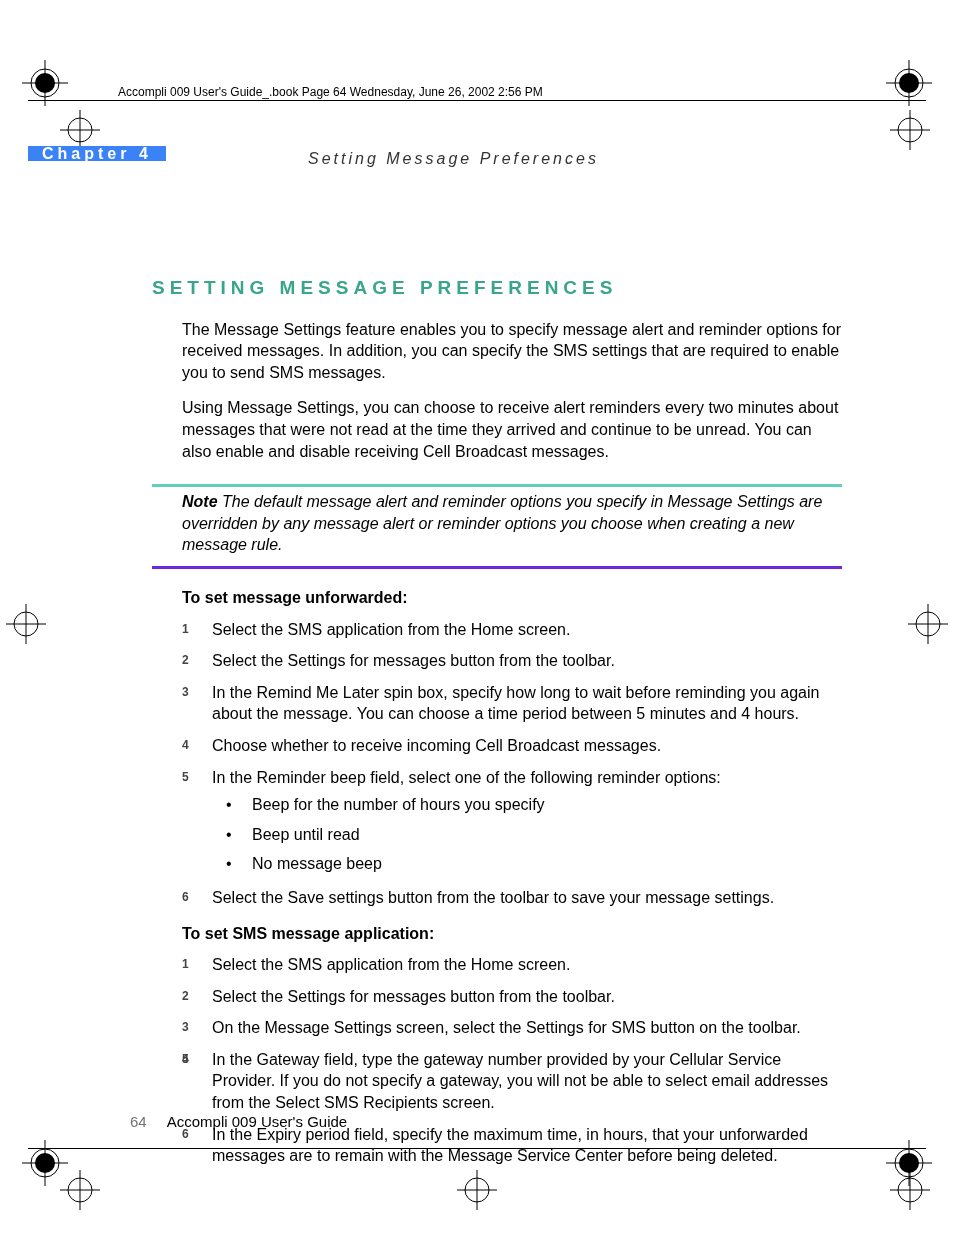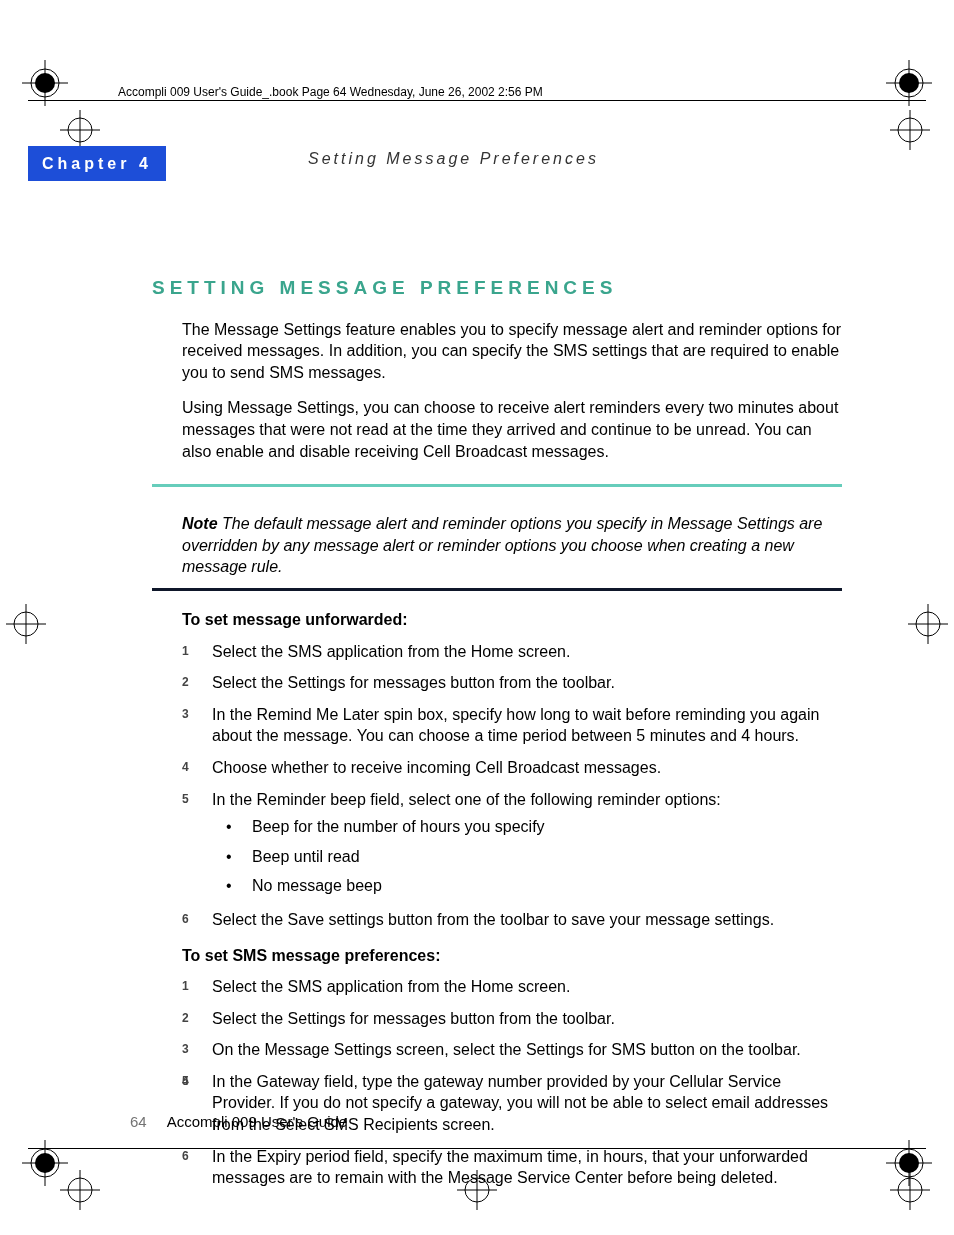--- a/index.html
+++ b/index.html
@@ -4,26 +4,26 @@
 <style>
   html,body{margin:0;padding:0;background:#fff;font-family:Arial,Helvetica,sans-serif;color:#000}
   .page{position:relative;width:954px;height:1235px;margin:0 auto;background:#fff}
   .crop-mark{position:absolute;width:40px;height:40px}
   .crop-mark svg{display:block}
   .reg-mark{position:absolute;width:46px;height:46px}
   .bookline{position:absolute;left:118px;top:85px;font-size:12px;font-family:Liberation Sans, sans-serif;color:#000}
   .hline{position:absolute;left:28px;right:28px;height:0;border-top:1px solid #000}
   .hline.top{top:100px}
   .hline.bot{top:1148px}
-  .chapter-bar{position:absolute;left:28px;top:146px;height:35px;background:#1d4ed8;color:#fff;font-weight:bold;letter-spacing:4px;font-size:16px;padding:0 14px;display:flex;align-items:center}
+  .chapter-bar{position:absolute;left:28px;top:146px;height:15px;background:#3b82f6;color:#fff;font-weight:bold;letter-spacing:4px;font-size:16px;padding:0 14px;display:flex;align-items:center}
   .chapter-title{position:absolute;left:308px;top:150px;font-style:italic;letter-spacing:3px;font-size:16px;color:#333}
   .content{position:absolute;left:152px;top:275px;width:690px;font-size:16px;line-height:1.35;color:#000}
   h1.section{color:#3aa58d;letter-spacing:5px;font-size:19px;font-weight:bold;margin:0 0 18px 0}
   .para{margin:0 0 14px 0;padding-left:30px}
-  .note-block{margin:22px 0 18px 0;border-top:3px solid #66cdbb;border-bottom:3px solid #0f172a;padding:26px 0 10px 30px}
+  .note-block{margin:22px 0 18px 0;border-top:3px solid #66cdbb;border-bottom:3px solid #6d28d9;padding:4px 0 10px 30px}
   .note-block .note-label{font-weight:bold;font-style:italic}
   .note-block .note-text{font-style:italic}
   .subhead{font-weight:bold;margin:8px 0 10px 0;padding-left:30px}
   ol.steps{list-style:none;margin:0 0 14px 0;padding:0}
   ol.steps>li{position:relative;padding-left:60px;margin:0 0 10px 0}
   ol.steps>li .num{position:absolute;left:30px;top:2px;font-size:12px;font-weight:bold;color:#444}
   ul.bullets{list-style:none;margin:6px 0 12px 0;padding:0}
   ul.bullets>li{position:relative;padding-left:40px;margin:0 0 8px 0}
   ul.bullets>li::before{content:"•";position:absolute;left:14px;top:0;color:#000}
   .footer{position:absolute;left:130px;top:1113px;font-size:15px}
@@ -145,21 +145,21 @@
       <li><span class="num">5</span><span>In the Reminder beep field, select one of the following reminder options:</span>
         <ul class="bullets">
           <li>Beep for the number of hours you specify</li>
           <li>Beep until read</li>
           <li>No message beep</li>
         </ul>
       </li>
       <li><span class="num">6</span><span>Select the Save settings button from the toolbar to save your message settings.</span></li>
     </ol>
 
-    <div class="subhead">To set SMS message preferences:</div>
+    <div class="subhead">To set SMS message application:</div>
     <ol class="steps">
       <li><span class="num">1</span><span>Select the SMS application from the Home screen.</span></li>
       <li><span class="num">2</span><span>Select the Settings for messages button from the toolbar.</span></li>
       <li><span class="num">3</span><span>On the Message Settings screen, select the Settings for SMS button on the toolbar.</span></li>
       <li><span class="num">4</span></li>
       <li><span class="num">5</span><span>In the Gateway field, type the gateway number provided by your Cellular Service Provider. If you do not specify a gateway, you will not be able to select email addresses from the Select SMS Recipients screen.</span></li>
       <li><span class="num">6</span><span>In the Expiry period field, specify the maximum time, in hours, that your unforwarded messages are to remain with the Message Service Center before being deleted.</span></li>
     </ol>
   </div>
 

